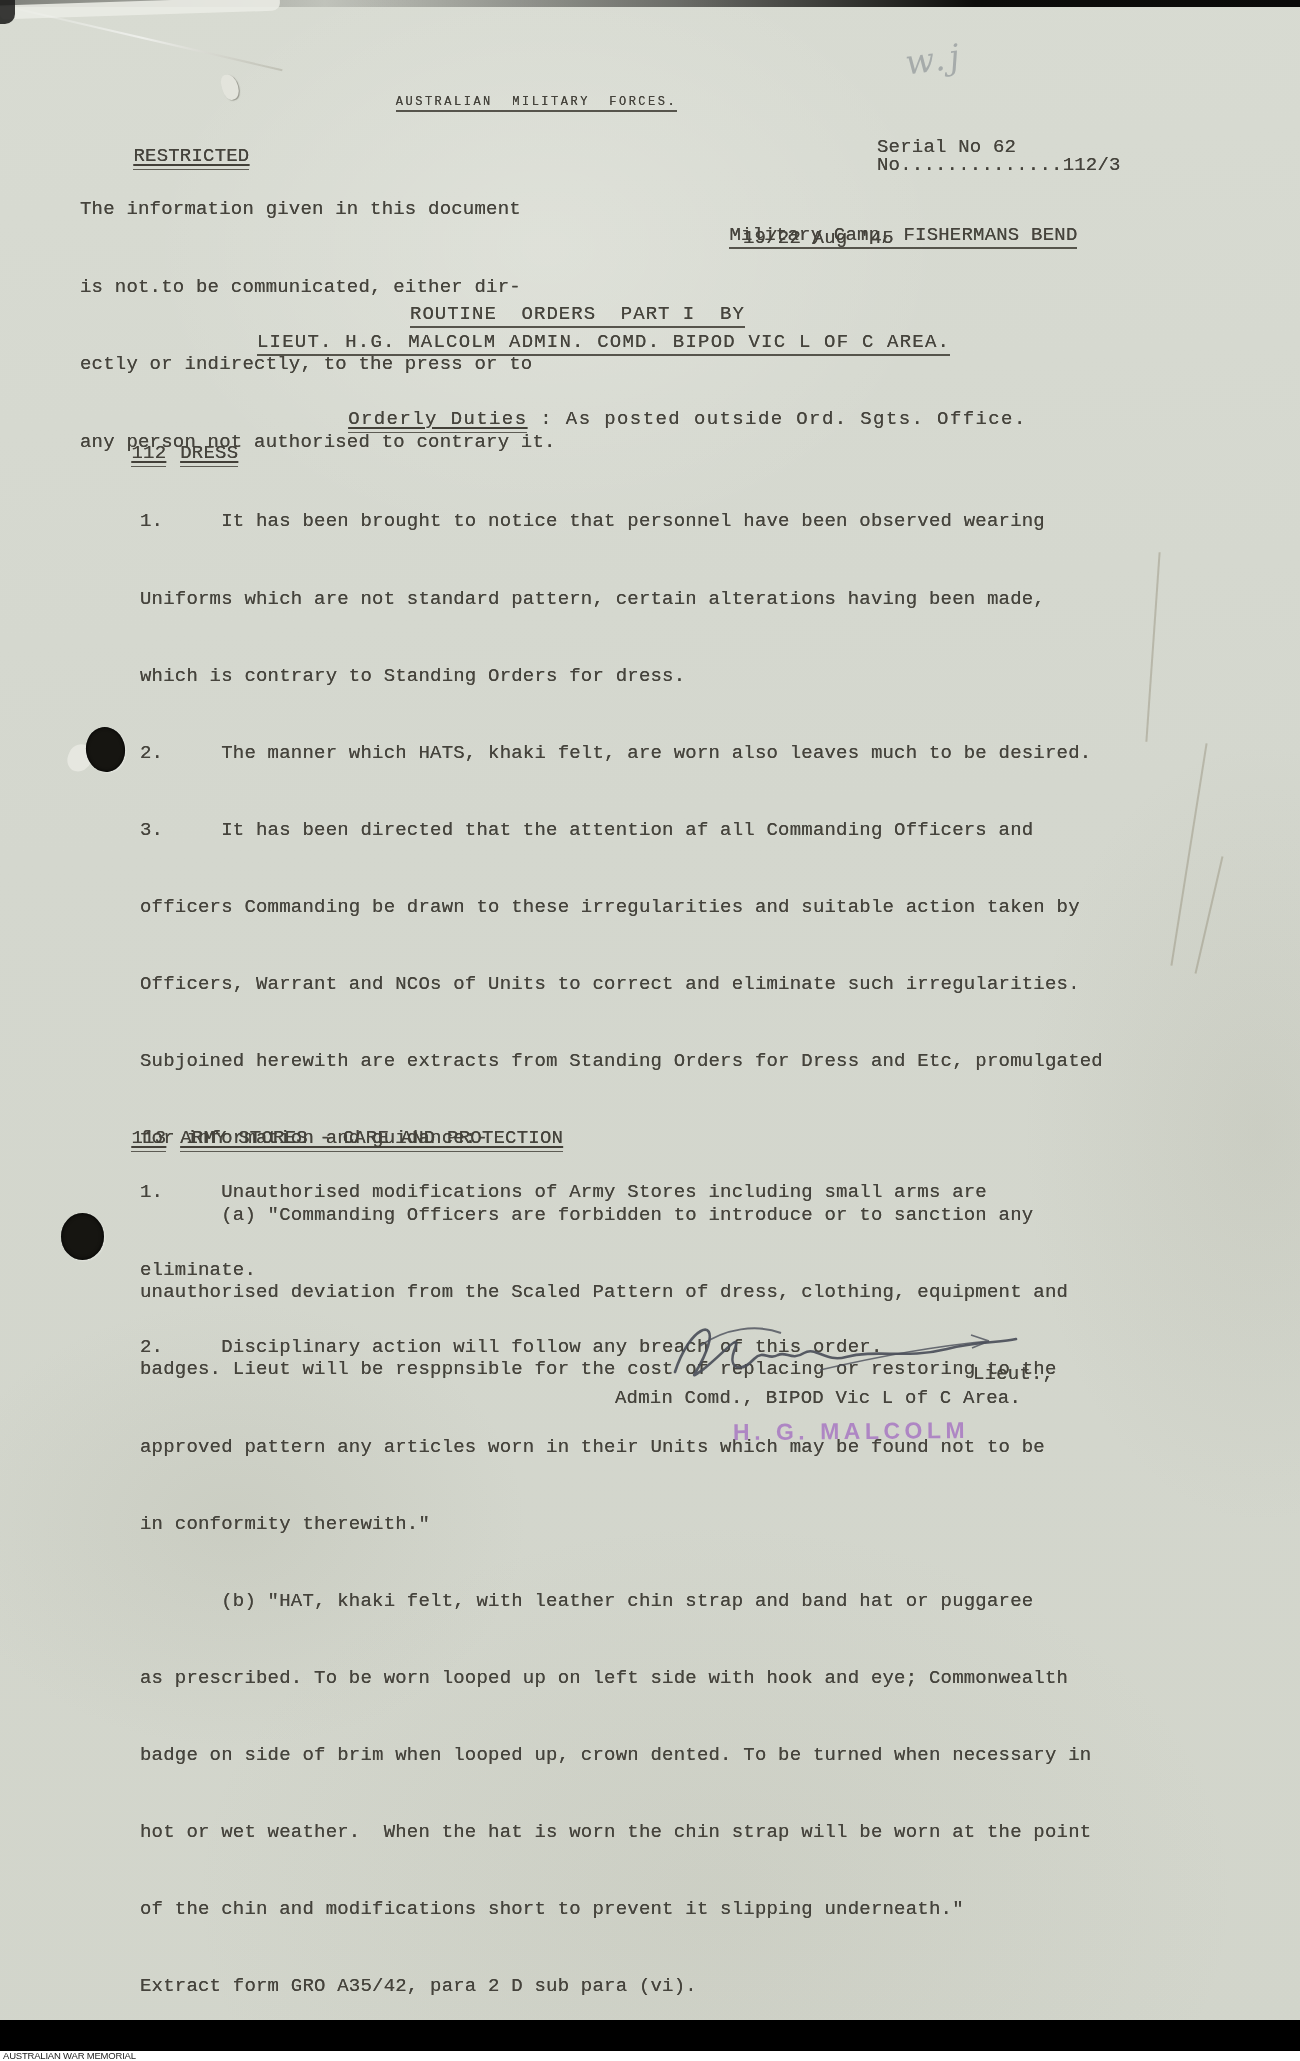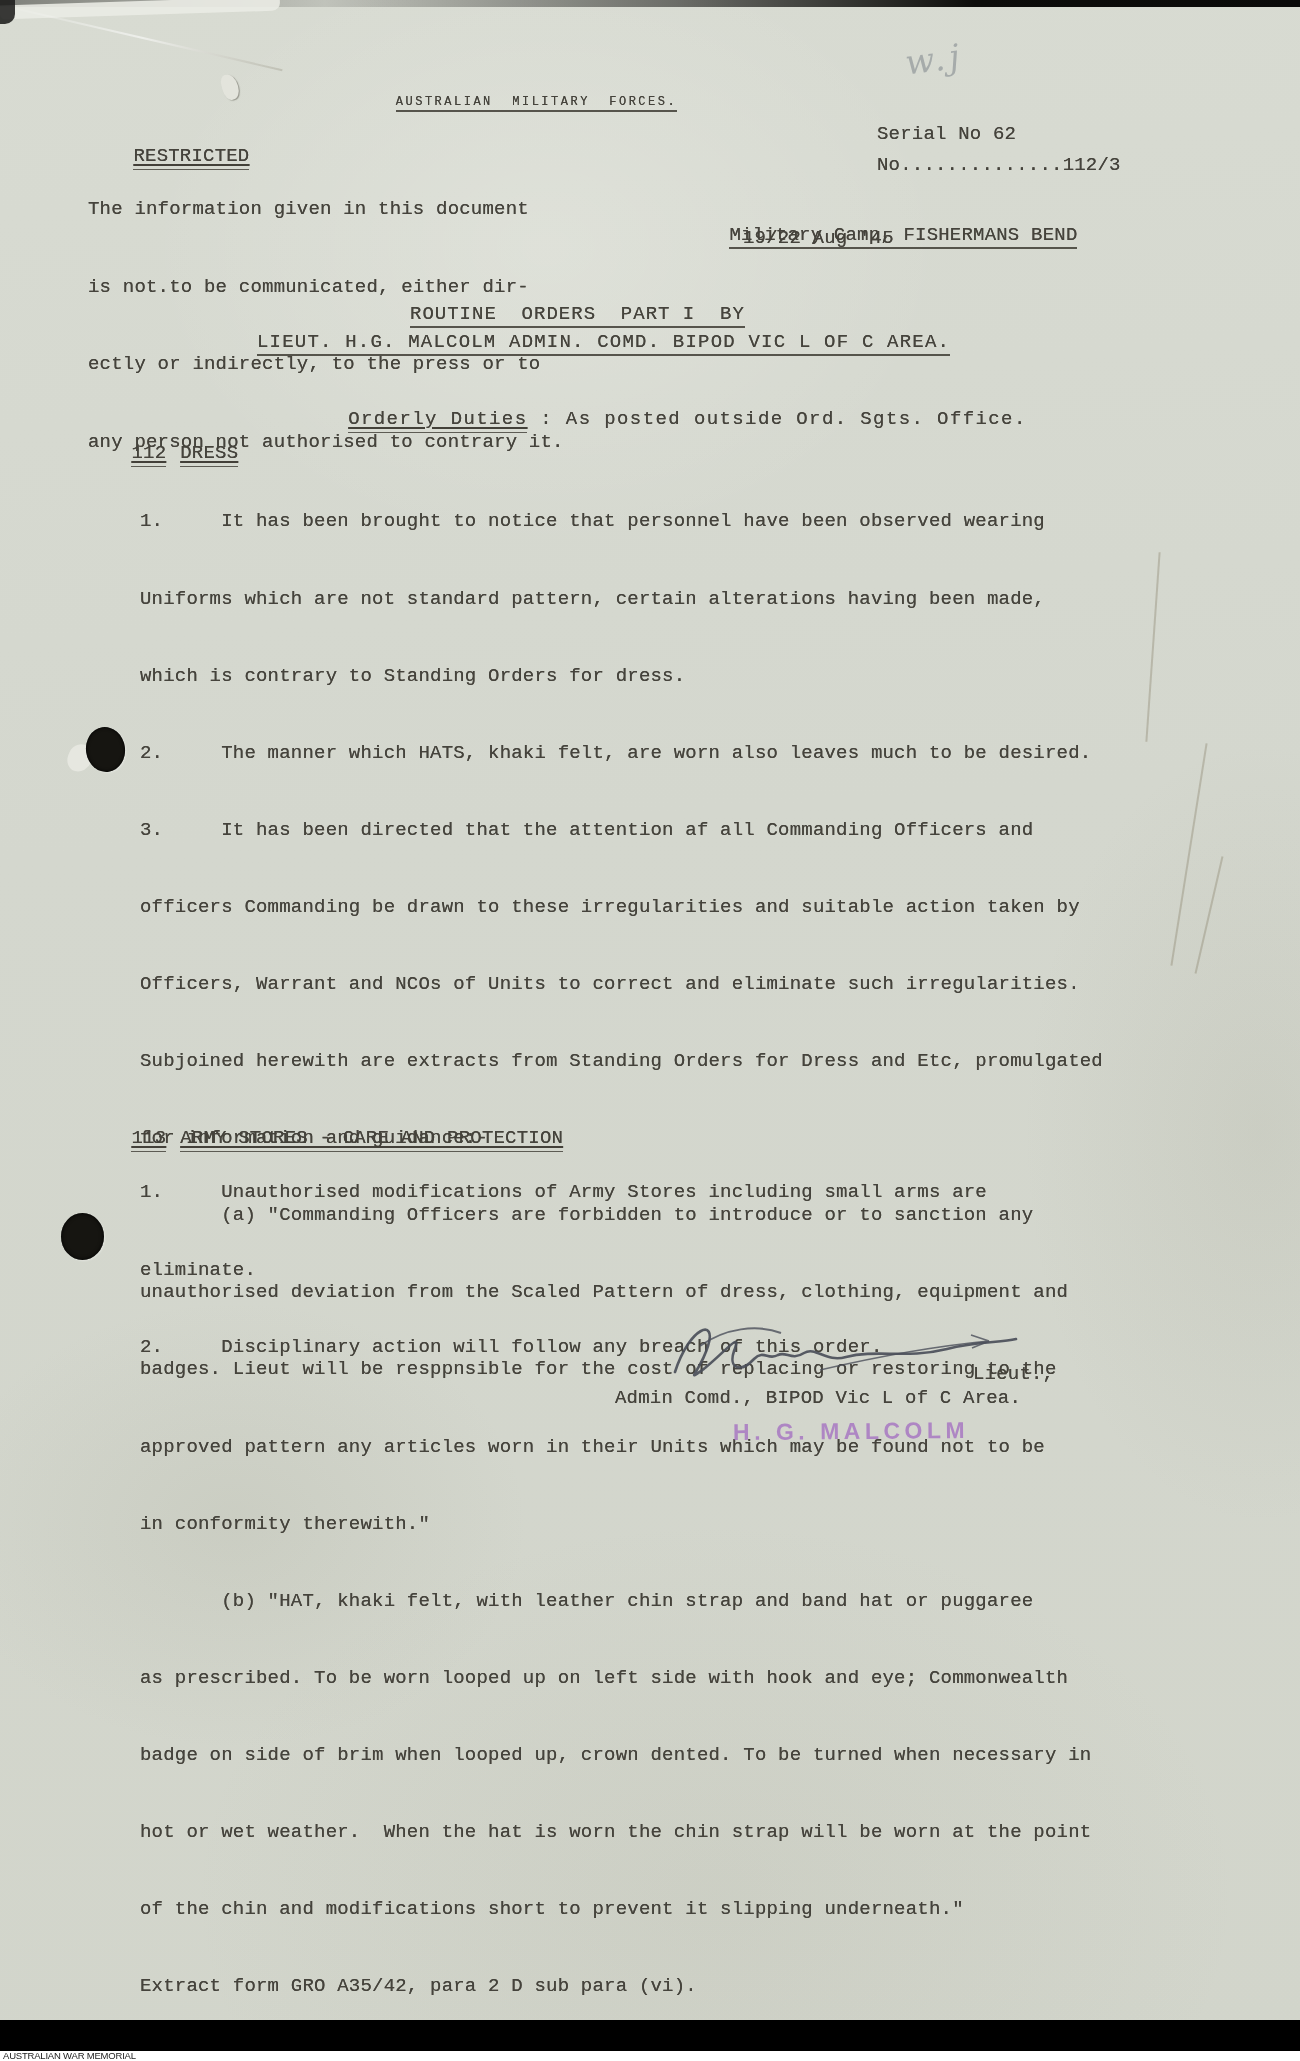--- a/index.html
+++ b/index.html
@@ -71,28 +71,28 @@
 
   <div class="t" style="left:357px;top:64px;font-size:12px;letter-spacing:2.5px;">
     <span class="u">AUSTRALIAN  MILITARY  FORCES.</span>
   </div>
 
   <div class="pencil">w.j</div>
 
   <div class="t" style="left:87px;top:118px;">
     <span class="uu">RESTRICTED</span>
   </div>
-  <div class="t lines" style="left:88px;top:144px;line-height:26px;">
+  <div class="t lines" style="left:80px;top:144px;line-height:26px;">
     <div>The information given in this document</div>
     <div>is not.to be communicated, either dir-</div>
     <div>ectly or indirectly, to the press or to</div>
     <div>any person not authorised to contrary it.</div>
   </div>
 
-  <div class="t" style="left:877px;top:122px;">Serial No 62</div>
+  <div class="t" style="left:877px;top:135px;">Serial No 62</div>
   <div class="t" style="left:877px;top:153px;">No..............112/3</div>
 
   <div class="t" style="left:683px;top:197px;">
     <span class="u">Military Camp, FISHERMANS BEND</span>
   </div>
   <div class="t" style="left:743px;top:226px;text-align:right;">19/22 Aug '45</div>
 
   <div class="t" style="left:410px;top:302px;letter-spacing:1px;"><span class="u">ROUTINE  ORDERS  PART I  BY</span></div>
   <div class="t" style="left:257px;top:330px;letter-spacing:1.2px;"><span class="u">LIEUT. H.G. MALCOLM ADMIN. COMD. BIPOD VIC L OF C AREA.</span></div>
 

